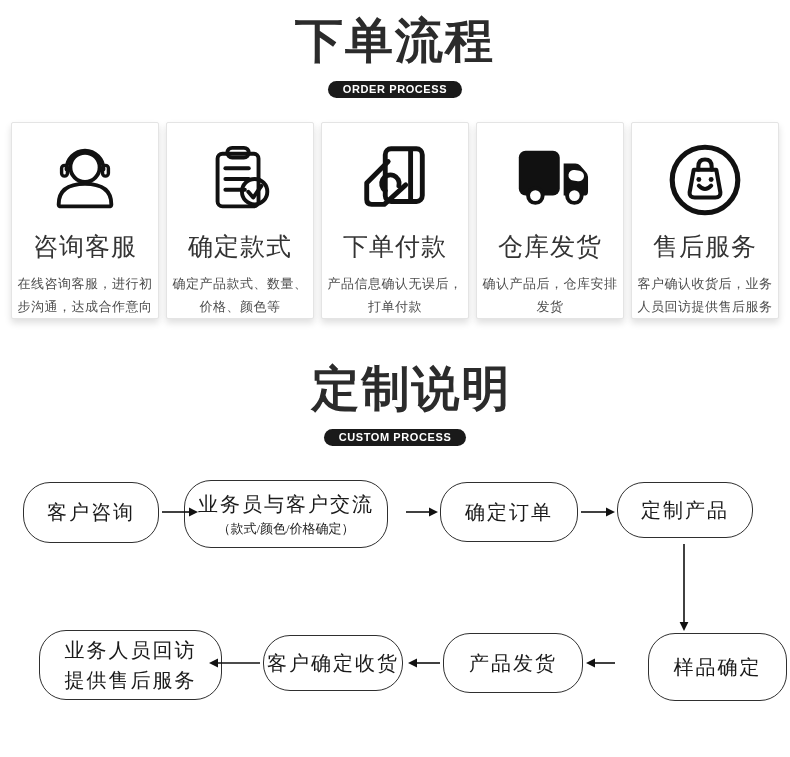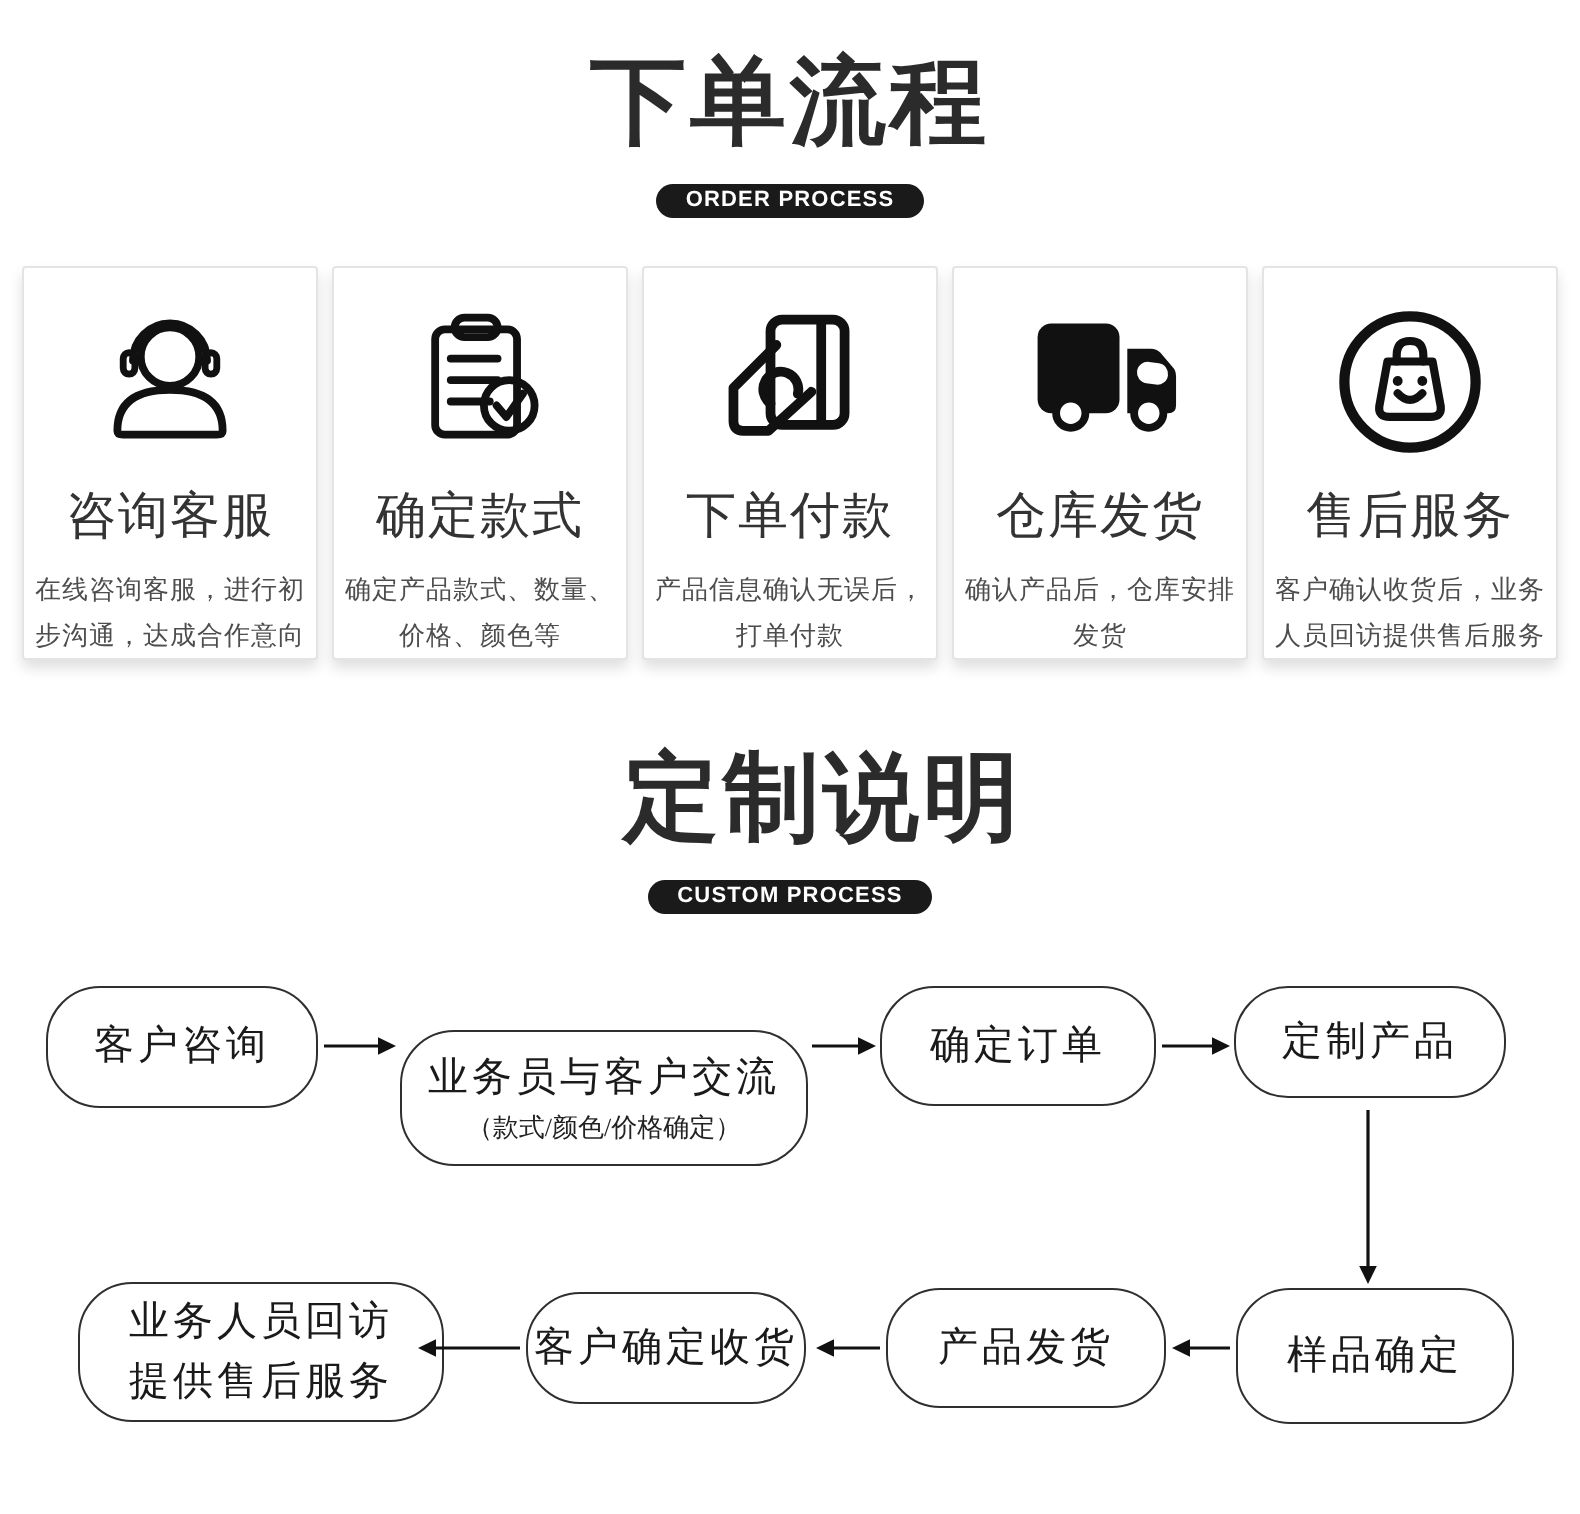--- a/index.html
+++ b/index.html
@@ -2,21 +2,21 @@
 <html><head>
 <meta charset="utf-8">
 <style>
   * { margin:0; padding:0; box-sizing:border-box; }
   html,body { width:790px; height:757px; background:#ffffff; overflow:hidden;
               font-family:"Liberation Sans", sans-serif; }
 
   .section-title { text-align:center; font-family:"Liberation Serif", serif;
                    font-size:48px; line-height:1.1; color:#2b2b2b; font-weight:600;
                    letter-spacing:2px; }
-  .title-order  { padding-top:26px;font-family:Liberation Serif, serif; }
+  .title-order  { padding-top:15px;font-family:Liberation Serif, serif; }
   .title-custom { padding-top:44px;padding-left:33px; }
 
   .badge-wrap { text-align:center; margin-top:11px; }
   .badge { display:inline-block; background:#1a1a1a; color:#ffffff;
            font-size:11px; font-weight:bold; letter-spacing:0.6px;
            padding:3px 15px 3px 15px; border-radius:9px; line-height:11px; }
 
   
   .cards { display:flex; gap:7px; margin:24px 11px 0 11px; }
   .card  { flex:1 1 0; background:#ffffff; border:1px solid #e4e4e4; border-radius:2px;
@@ -30,24 +30,24 @@
 
   
   .flow { position:relative; width:790px; height:277px; margin-top:14px; }
   .fbox { position:absolute; border:1px solid #2f2f2f; border-radius:27px;
           background:#ffffff; display:flex; flex-direction:column;
           align-items:center; justify-content:center; text-align:center;
           font-family:"Liberation Serif", serif; color:#1a1a1a; }
   .fbox .main { font-size:20px; letter-spacing:2px; line-height:30px; }
   .fbox .sub  { font-size:13px; letter-spacing:0px; line-height:20px; color:#222; }
   #fbox1 { left:23px;  top:22px;  width:136px; height:61px; }
-  #fbox2 { left:200px; top:20px;  width:204px; height:68px;margin-top:24px; }
+  #fbox2 { left:184px; top:20px;  width:204px; height:68px; }
   #fbox3 { left:440px; top:22px;  width:138px; height:60px; }
   #fbox4 { left:617px; top:22px;  width:136px; height:56px; }
-  #fbox5 { left:618px; top:173px; width:139px; height:68px; }
+  #fbox5 { left:648px; top:173px; width:139px; height:68px; }
   #fbox6 { left:443px; top:173px; width:140px; height:60px; }
   #fbox7 { left:263px; top:175px; width:140px; height:56px; }
   #fbox8 { left:39px;  top:170px; width:183px; height:70px; }
   .flow svg.arrows { position:absolute; left:0; top:0; pointer-events:none; }
 
   .icon-stroke { stroke:#111111; fill:none; stroke-linecap:round; stroke-linejoin:round; }
 </style>
 </head>
 <body>
 

